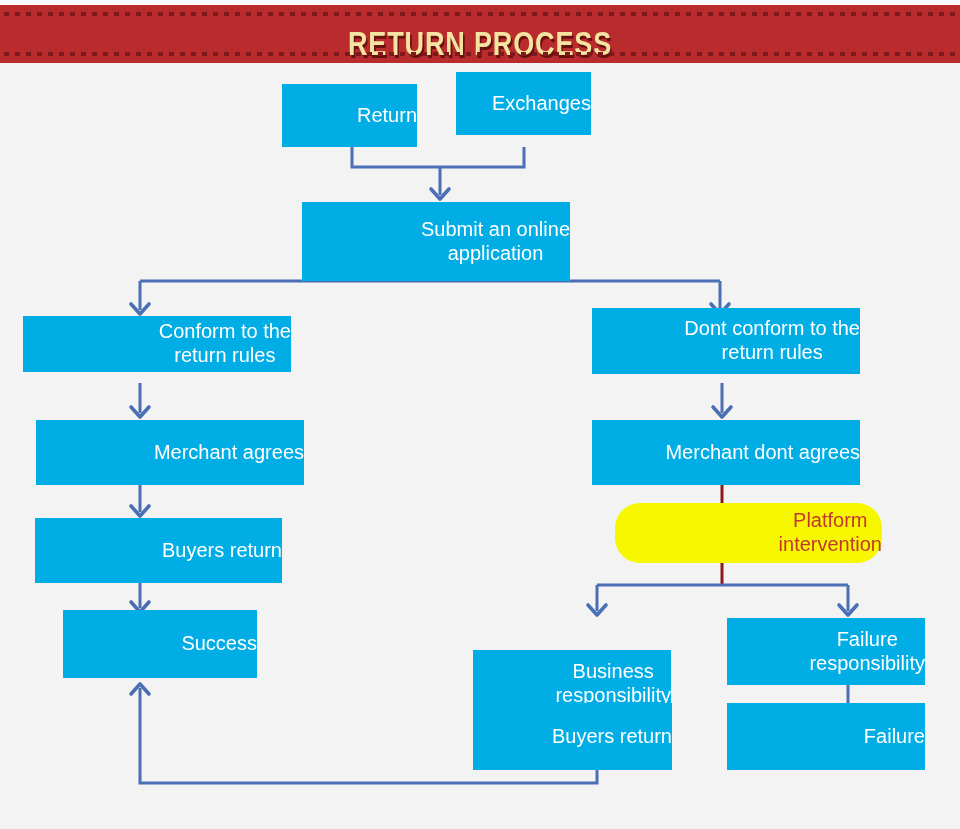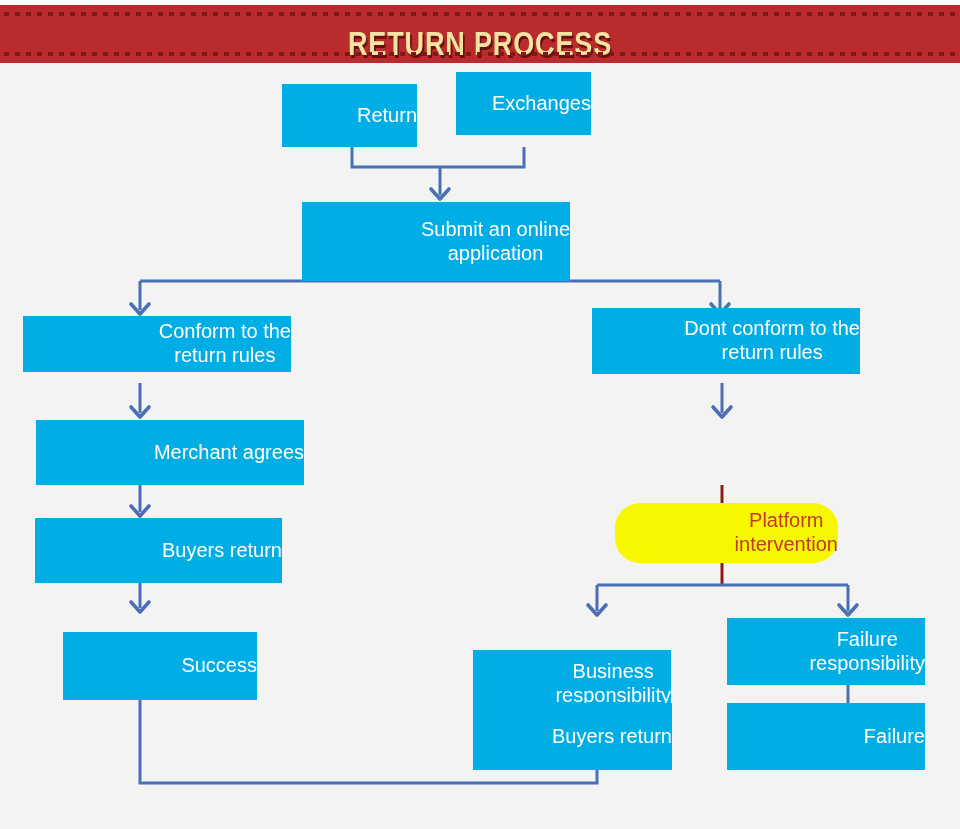--- a/index.html
+++ b/index.html
@@ -43,20 +43,21 @@
     color:var(--node-text,#ffffff);
     display:flex;align-items:center;justify-content:flex-end;
     text-align:center;
     font-size:20px;line-height:1.18;
     white-space:pre-line;
   }
   .node.highlight{
     background:var(--hl-fill,#f7f700);
     color:var(--hl-text,#c2392b);
     border-radius:25px;
+    padding-left:44px;
   }
   
   #wires{position:absolute;left:0;top:0;width:960px;height:829px;}
   .wire{stroke:var(--connector,#4a6fb5);stroke-width:3;fill:none;}
   .wire-maroon{stroke:var(--maroon,#8e1b1d);stroke-width:3;fill:none;}
   .head{stroke:var(--connector,#4a6fb5);stroke-width:3.6;fill:none;
         stroke-linecap:round;stroke-linejoin:round;}
 </style>
 </head>
 <body>
@@ -123,29 +124,31 @@
     <span>Conform to the
 return rules</span></div>
 
   <div class="node" style="left:592px;top:308px;width:268px;height:66px">
     <span>Dont conform to the
 return rules</span></div>
 
   <div class="node" style="left:36px;top:420px;width:268px;height:65px">
     <span>Merchant agrees</span></div>
 
+  <div class="node" style="left:592px;top:420px;width:268px;height:65px">
+    <span>Merchant dont agrees</span></div>
 
   <div class="node" style="left:35px;top:518px;width:247px;height:65px">
     <span>Buyers return</span></div>
 
   <div class="node highlight" style="left:615px;top:503px;width:223px;height:60px">
     <span>Platform
 intervention</span></div>
 
-  <div class="node" style="left:63px;top:632px;width:194px;height:68px">
+  <div class="node" style="left:63px;top:610px;width:194px;height:68px">
     <span>Success</span></div>
 
   <div class="node" style="left:473px;top:650px;width:198px;height:67px">
     <span>Business
 responsibility</span></div>
 
   <div class="node" style="left:727px;top:618px;width:198px;height:67px">
     <span>Failure
 responsibility</span></div>
 

